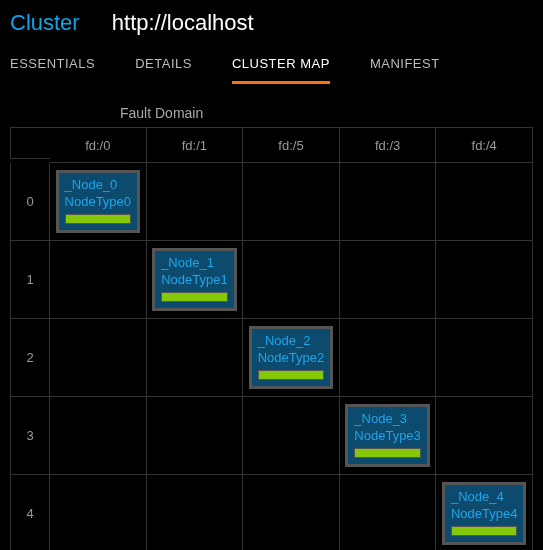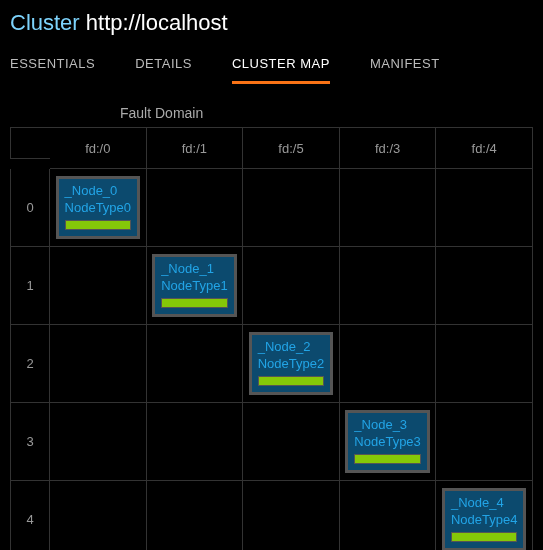--- a/index.html
+++ b/index.html
@@ -7,32 +7,32 @@
     background: #000;
     color: #ccc;
     font-family: "Segoe UI", Arial, sans-serif;
     font-size: 14px;
     width: 543px;
     height: 550px;
     overflow: hidden;
     padding: 10px 10px 0 10px;
   }
   .page-title { font-size: 22px; font-weight: 300; margin-bottom: 14px; }
-  .page-title .label { color: #7dd3fc; margin-top: 25px; }
-  .page-title .url { color: #fff; font-weight: 300; }
+  .page-title .label { color: #0ea5e9; margin-top: 25px; }
+  .page-title .url { color: #fff; font-weight: 300; margin-left: 26px; }
   .tabs { display: flex; gap: 40px; border-bottom: 1px solid #000; padding: 0 4px 0 0; margin-bottom: 20px; }
   .tab { color: #bbb; font-size: 13px; padding: 6px 0 10px 0; letter-spacing: 0.5px; cursor: pointer; }
   .tab.active { color: #fff; border-bottom: 3px solid #f97316; }
   .fd-label { color: #aaa; font-size: 14px; margin-left: 110px; margin-bottom: 6px; }
   .grid-wrap { display: flex; }
   .ud-label { color: #aaa; font-size: 13px; width: 60px; padding-top: 36px; line-height: 1.2; }
   .grid-area { flex: 1; }
   .col-headers { display: flex; }
   .row-num-spacer { width: 40px; height: 32px; border-left:1px solid #333; border-top:1px solid #333; border-bottom:1px solid #333;}
-  .col-head { flex:1; height: 42px; display:flex; align-items:center; justify-content:center; color:#999; font-size:13px; border-top:1px solid #333; border-bottom:1px solid #333; border-right:1px solid #333; }
+  .col-head { flex:1; height: 36px; display:flex; align-items:center; justify-content:center; color:#999; font-size:13px; border-top:1px solid #333; border-bottom:1px solid #333; border-right:1px solid #333; }
   .col-head:first-of-type { border-left:1px solid #333; }
   .rows { }
   .row { display:flex; height: 78px; }
   .row-num { width:40px; display:flex; align-items:center; justify-content:center; color:#999; font-size:13px; border-left:1px solid #333; border-bottom:1px solid #333; border-right:1px solid #333;}
   .cell { flex:1; border-bottom:1px solid #333; border-right:1px solid #333; display:flex; align-items:center; justify-content:center; padding:4px;}
   .node-card {
     border: 3px solid #555;
     background: #0c4a6e;
     padding: 4px 6px 6px 6px;
     min-width: 78px;

